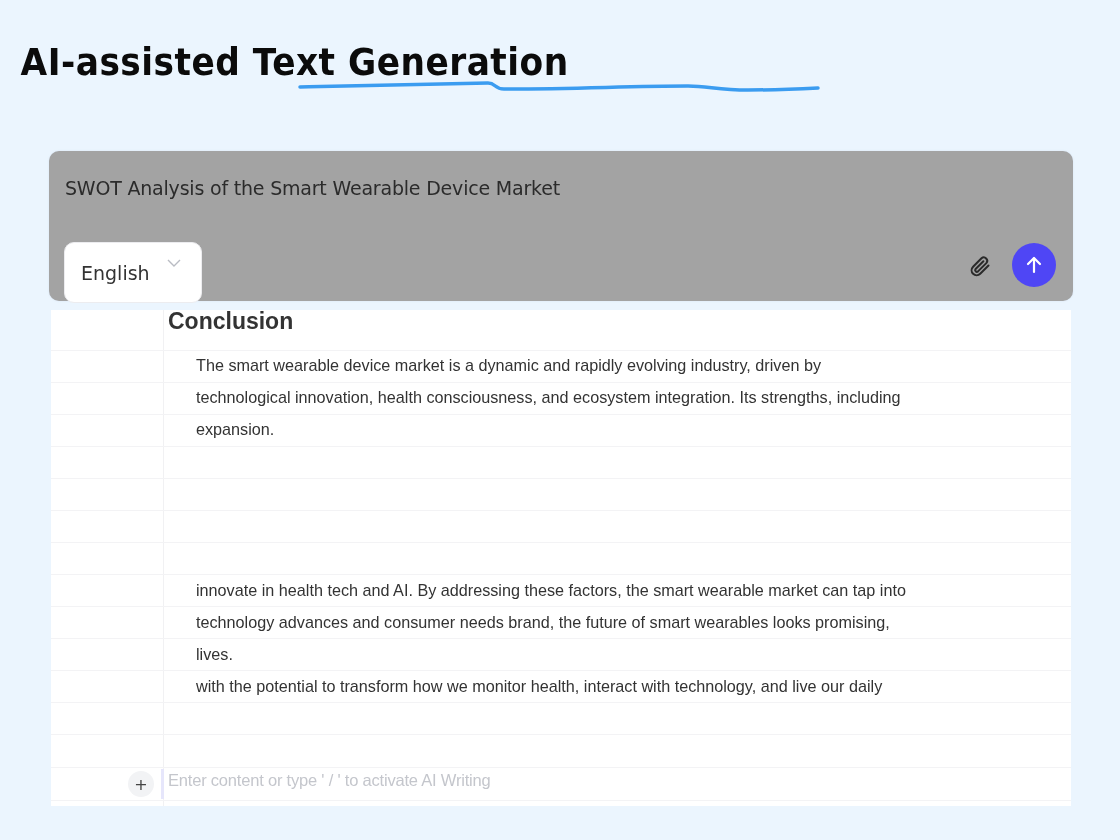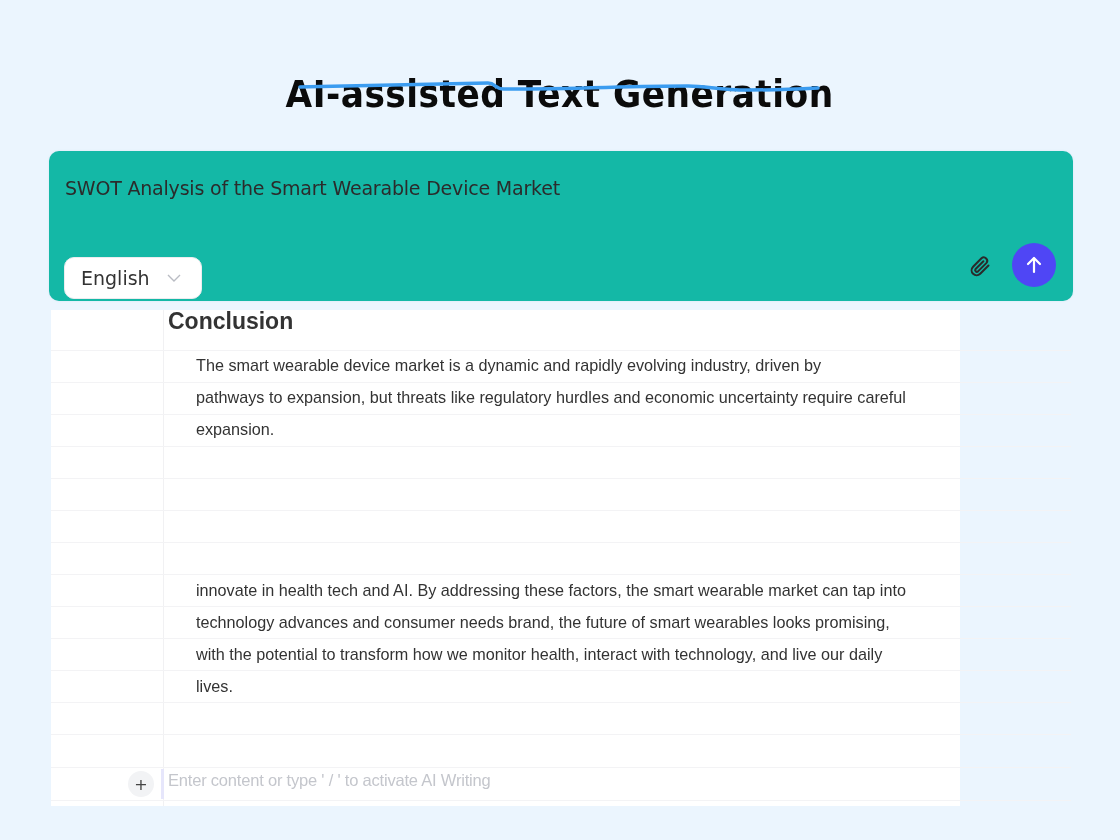--- a/index.html
+++ b/index.html
@@ -6,47 +6,45 @@
     html, body {
       width: 1120px; height: 840px; overflow: hidden;
       background: #ebf5fe;
       font-family: "Liberation Sans", sans-serif;
     }
     .page { position: relative; width: 1120px; height: 840px; }
 
     
     .title-wrap {
       position: absolute; left: 0; top: 38px; width: 1120px;
-      text-align: center;
-      margin-top: 32px;
     }
     .title {
       display: inline-block; position: relative;
       font-family: "DejaVu Sans", sans-serif;
       font-weight: bold; font-size: 37px; letter-spacing: 0.5px;
       color: #0b0b0b; line-height: 50px;
       transform: scaleX(0.93);
     }
     .title-underline {
       position: absolute; left: 298px; top: 80px; width: 522px; height: 14px;
     }
 
     
     .input-card {
       position: absolute; left: 49px; top: 151px; width: 1024px; height: 150px;
-      background: #14b8a6; border-radius: 10px;
+      background: #a3a3a3; border-radius: 10px;
       box-shadow: 0 0 2px rgba(200,215,235,0.6);
     }
     .prompt-text {
       position: absolute; left: 16px; top: 26px;
       font-family: "DejaVu Sans", sans-serif;
       font-size: 19px; color: #2b2b2b; letter-spacing: -0.2px;
     }
     .lang-select {
-      position: absolute; left: 15px; top: 106px; width: 138px; height: 42px;
+      position: absolute; left: 15px; top: 91px; width: 138px; height: 61px;
       border: 1px solid #ececef; border-radius: 10px; background: #fff;
       display: flex; align-items: center; padding-left: 16px;
       cursor: pointer;
     }
     .lang-label {
       font-family: "DejaVu Sans", sans-serif;
       font-size: 19px; color: #333;
     }
     .lang-chevron {
       position: absolute; left: 102px; top: 15px; width: 14px; height: 10px;
@@ -56,21 +54,21 @@
       display: flex; align-items: center; justify-content: center; cursor: pointer;
     }
     .send-btn {
       position: absolute; left: 963px; top: 92px; width: 44px; height: 44px;
       border-radius: 50%; background: #4f46f5;
       display: flex; align-items: center; justify-content: center; cursor: pointer;
     }
 
     
     .doc {
-      position: absolute; left: 51px; top: 310px; width: 909px; height: 496px;
+      position: absolute; left: 51px; top: 310px; width: 1020px; height: 496px;
       background: #ffffff;
     }
     .doc-divider {
       position: absolute; left: 112px; top: 0; width: 1px; height: 496px;
       background: #f1f1f3;
     }
     .row-line {
       position: absolute; left: 0; width: 1020px; height: 1px; background: #f3f3f5;
     }
     .heading {
@@ -154,29 +152,29 @@
     <div class="row-line" style="top:360px"></div>
     <div class="row-line" style="top:392px"></div>
     <div class="row-line" style="top:424px"></div>
     <div class="row-line" style="top:457px"></div>
     <div class="row-line" style="top:490px"></div>
 
     <div class="heading">Conclusion</div>
 
     <div class="para" style="top:39px">
       <span class="line">The smart wearable device market is a dynamic and rapidly evolving industry, driven by</span>
-      <span class="line">pathways to expansion, but threats like regulatory hurdles and economic uncertainty require careful</span>
+      <span class="line">technological innovation, health consciousness, and ecosystem integration. Its strengths, including</span>
       <span class="line">expansion.</span>
     </div>
 
     <div class="para" style="top:264px">
       <span class="line">innovate in health tech and AI. By addressing these factors, the smart wearable market can tap into</span>
       <span class="line">technology advances and consumer needs brand, the future of smart wearables looks promising,</span>
+      <span class="line">lives.</span>
       <span class="line">with the potential to transform how we monitor health, interact with technology, and live our daily</span>
-      <span class="line">lives.</span>
     </div>
 
     <div class="add-block">
       <span>+</span>
     </div>
     <div class="caret-bar"></div>
     <div class="placeholder">Enter content or type ' / ' to activate AI Writing</div>
   </div>
 
 </div>

